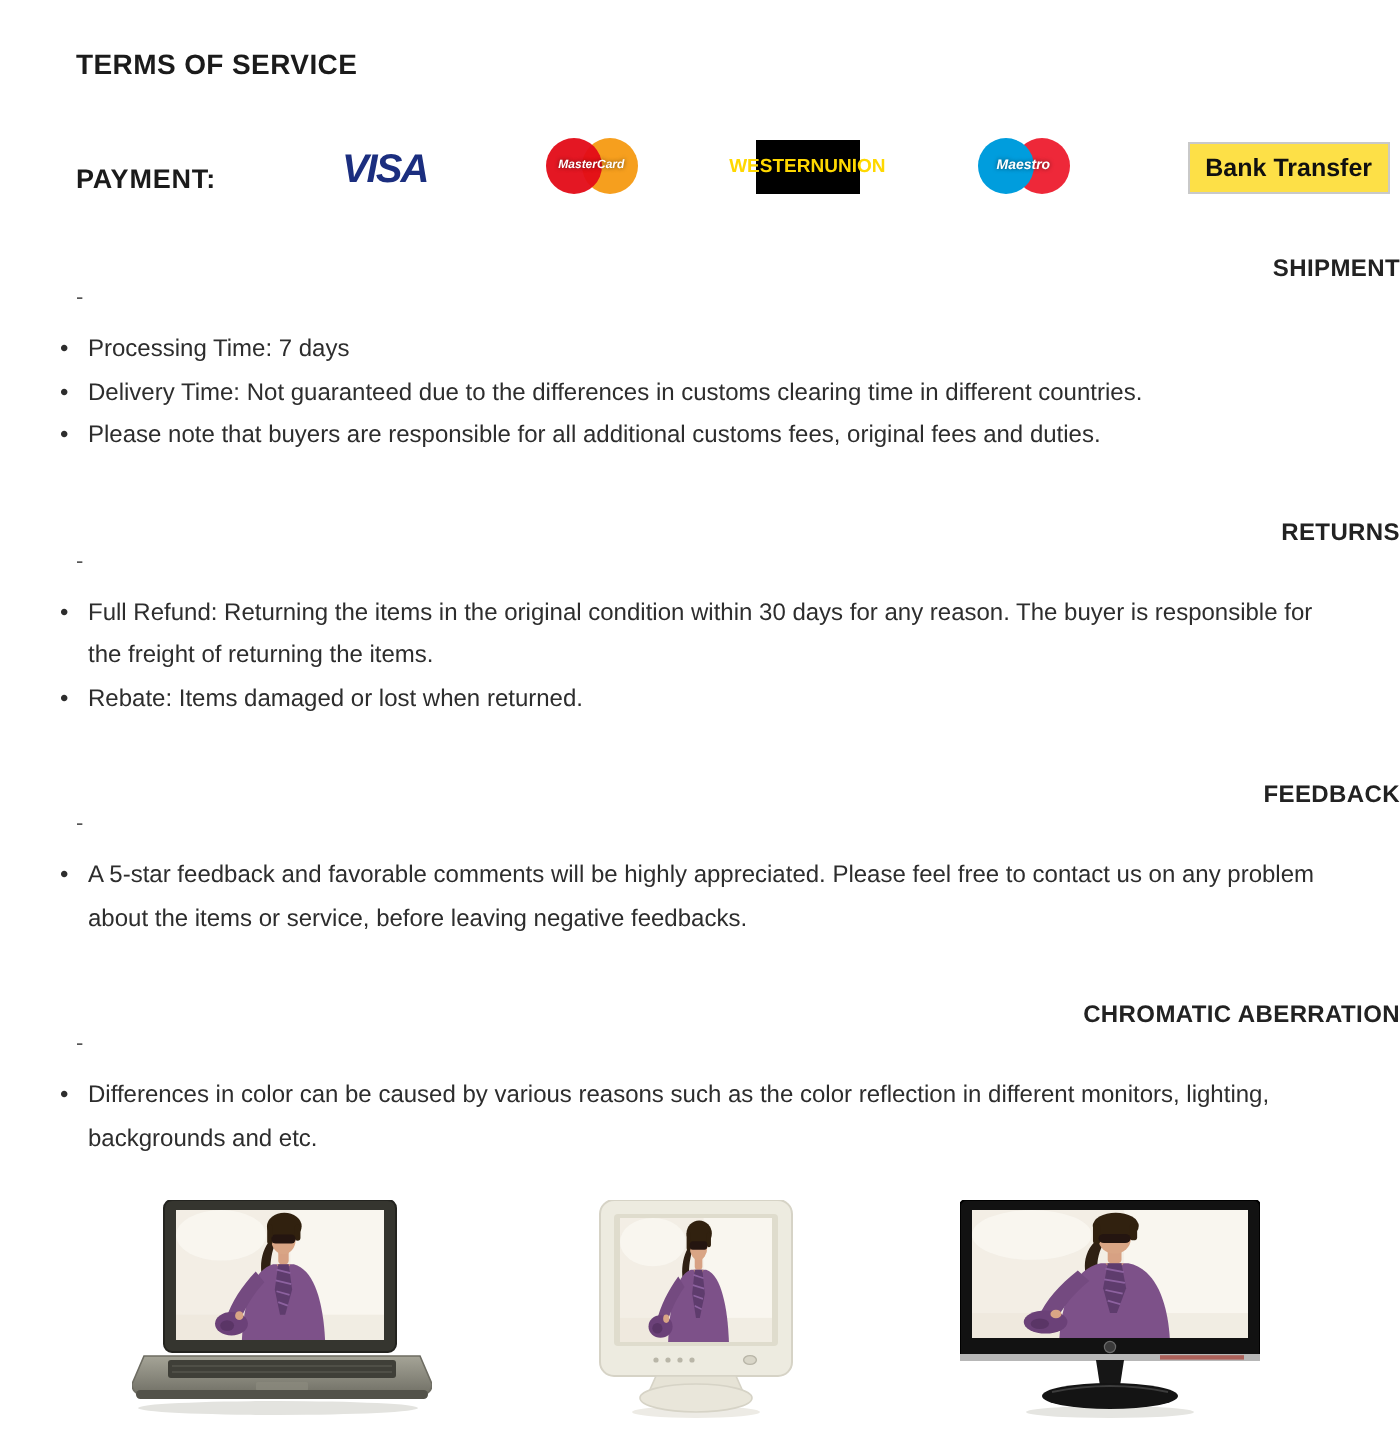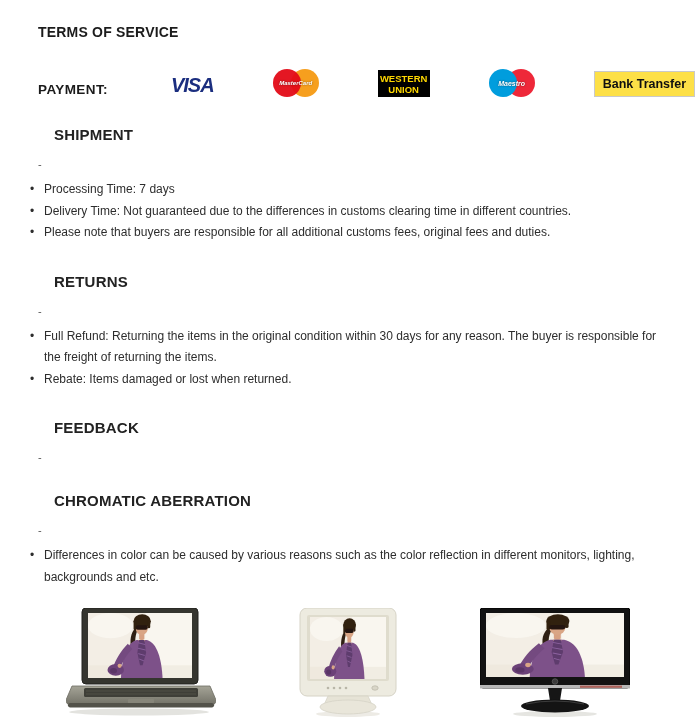--- a/index.html
+++ b/index.html
@@ -21,35 +21,35 @@
   .mc .c1{left:0;background:#e30b17;}
   .mc .c2{left:18px;background:#f69f1e;}
   .mc .c1{z-index:1;opacity:.95;}
   .circles .brandtxt{position:absolute;z-index:3;left:0;right:0;top:50%;transform:translateY(-50%);
      text-align:center;color:#fff;font-style:italic;font-weight:700;
      text-shadow:0 0 2px rgba(0,0,0,.55);}
   .mc .brandtxt{font-size:6px;}
   .maestro .c1{left:0;background:#009ddd;}
   .maestro .c2{left:18px;background:#ed1c2e;opacity:.95;}
   .maestro .brandtxt{font-size:7px;}
-  .wu{width:52px;height:27px;background:#000;display:flex;flex-direction:column;
+  .wu{width:52px;height:27px;background:#000;display:flex;flex-direction:row;
       align-items:center;justify-content:center;line-height:11px;}
   .wu span{color:#ffd800;font-weight:800;font-size:9.5px;letter-spacing:0;
            font-family:"Liberation Sans",sans-serif;}
   .bank-transfer{border:1px solid #c9c9c9;background:#fde047;padding:5px 8px;
       font-size:12.5px;font-weight:700;color:#101010;white-space:nowrap;}
   .qiwi{display:flex;align-items:center;gap:2px;}
   .qiwi-text{display:flex;flex-direction:row;line-height:11px;color:#16507e;
       font-weight:700;font-size:11px;}
   .qiwi-text .l2{margin-left:9px;}
   .webmoney{font-size:13.5px;font-weight:700;color:#0368b0;}
 
   
   .sec{margin:30px 0 0 38px;}
-  .sec h2{margin:16px;font-size:15px;font-weight:700;color:#222;letter-spacing:.2px;line-height:15px;}
+  .sec h2{margin:0;font-size:12px;font-weight:700;color:#222;letter-spacing:.2px;line-height:15px;text-align:right;}
   .sec .dash{font-size:11px;color:#555;line-height:12px;margin-top:1px;}
   .bullets{list-style:none;margin:9px 0 0 0;padding:0;max-width:628px;}
   .bullets li{position:relative;padding-left:14px;margin-left:-8px;
       font-size:12px;line-height:21.5px;color:#2d2d2d;}
   .bullets li::before{content:"\2022";position:absolute;left:0;top:0;color:#2d2d2d;}
 
   
   .displays{display:flex;justify-content:space-between;align-items:flex-end;
       margin:20px 70px 0 66px;}
   .figure{display:flex;flex-direction:column;align-items:center;}
@@ -170,20 +170,23 @@
     <div class="dash">-</div>
     <ul class="bullets">
       <li>Full Refund: Returning the items in the original condition within 30 days for any reason. The buyer is responsible for the freight of returning the items.</li>
       <li>Rebate: Items damaged or lost when returned.</li>
     </ul>
   </section>
 
   <section class="sec">
     <h2>FEEDBACK</h2>
     <div class="dash">-</div>
+    <ul class="bullets">
+      <li>A 5-star feedback and favorable comments will be highly appreciated. Please feel free to contact us on any problem about the items or service, before leaving negative feedbacks.</li>
+    </ul>
   </section>
 
   <section class="sec">
     <h2>CHROMATIC ABERRATION</h2>
     <div class="dash">-</div>
     <ul class="bullets">
       <li>Differences in color can be caused by various reasons such as the color reflection in different monitors, lighting, backgrounds and etc.</li>
     </ul>
   </section>
 

